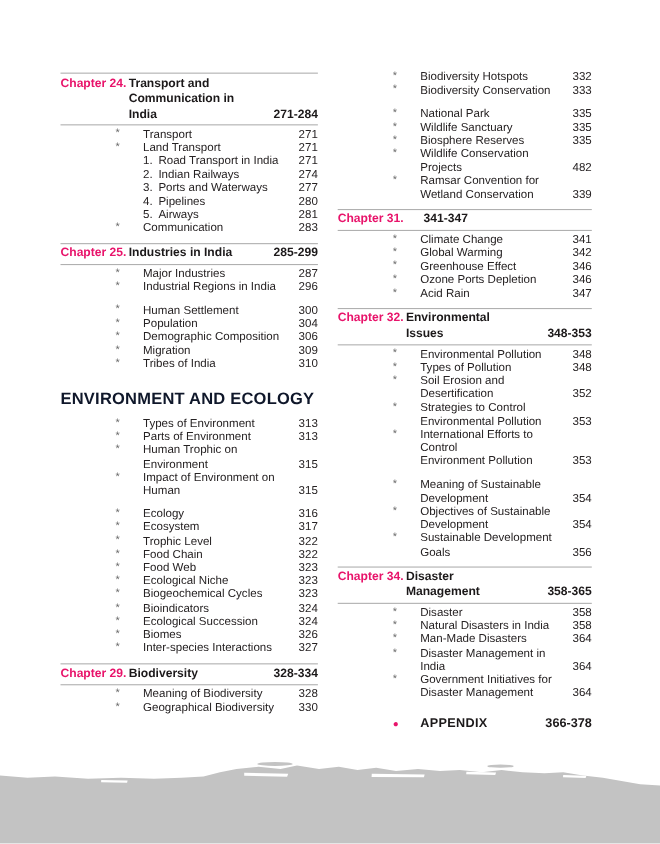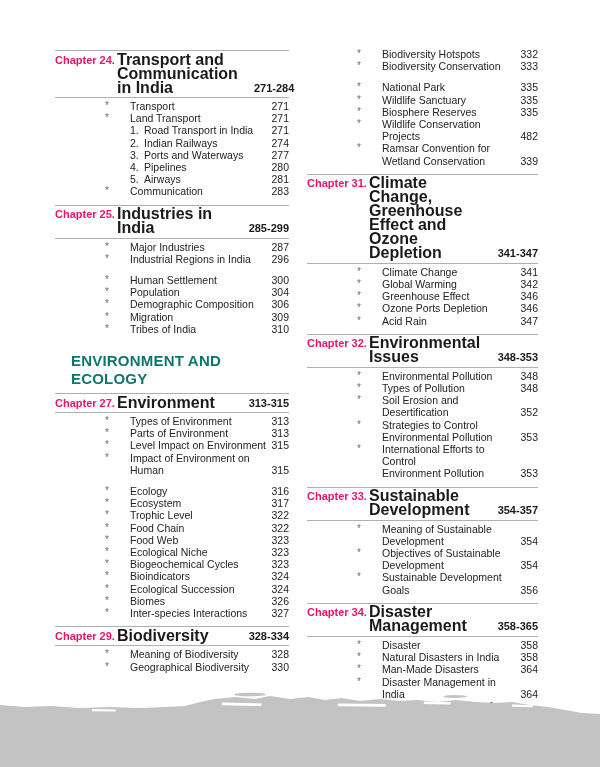--- a/index.html
+++ b/index.html
@@ -4,62 +4,62 @@
 <style>
   html,body{margin:0;padding:0;}
   body{
     width:600px;height:767px;position:relative;overflow:hidden;
     background:#ffffff;
     font-family:"Liberation Sans","DejaVu Sans",sans-serif;
     color:#262223;
     --accent:#e8146b;
     --rule:#b0b0b0;
   }
-  .col{position:absolute;top:46px;}
+  .col{position:absolute;top:62px;}
   .col-left{left:55px;width:234px;}
   .col-right{left:307px;width:231px;}
 
   .chapter{margin-top:4px;}
   .chap-head{
     display:flex;
     border-top:1px solid var(--rule);
     border-bottom:1px solid var(--rule);
     padding:1.5px 0 2.5px 0;
   }
   .chap-num{
     flex:none;width:62px;
     color:var(--accent);
     font-weight:bold;font-size:11px;line-height:14px;
     align-self:flex-start;
   }
   .chap-title{
     flex:1;
-    font-weight:bold;font-size:16px;line-height:14px;
+    font-weight:bold;font-size:11px;line-height:14px;
     color:#1c191a;white-space:pre-line;
   }
   .chap-pages{
     flex:none;margin-left:16px;
     font-weight:bold;font-size:11px;line-height:14px;
     color:#1c191a;align-self:flex-end;
   }
 
   .items{padding:2px 0 3px 0;}
   .item{display:flex;font-size:10.5px;line-height:12.2px;}
   .item.bulleted{padding-left:50px;}
   .item.numbered{padding-left:75px;}
   .marker{flex:none;}
   .marker.bullet{width:25px;font-size:10px;color:#6d6d6d;}
   .marker.num{width:14px;color:#262223;}
   .item .txt{flex:1;white-space:pre-line;}
   .item .pg{flex:none;margin-left:4px;align-self:flex-end;}
 
   .section-heading{
-    margin:14px 0 5px 16px;
+    margin:14px 0 5px 0;
     font-weight:bold;font-size:15px;line-height:18px;
-    letter-spacing:0.2px;color:#0f766e;
+    letter-spacing:0.2px;color:#0f172a;
   }
 
   .appendix-row{
     display:flex;margin-top:13px;padding-left:50px;
     font-weight:bold;font-size:11.5px;line-height:13px;color:#1c191a;
   }
   .appendix-row .dot{flex:none;width:25px;color:var(--accent);font-size:9px;line-height:13px;}
   .appendix-row .txt{flex:1;letter-spacing:0.3px;}
   .appendix-row .pg{flex:none;}
 
@@ -162,39 +162,34 @@
         </div>
         <div class="item bulleted">
           <span class="marker bullet">*</span>
           <span class="txt">Tribes of India</span>
           <span class="pg">310</span>
         </div>
       </div>
     </div>
     <div class="section-heading">ENVIRONMENT AND ECOLOGY</div>
     <div class="chapter">
-      <div class="chap-head">
-        <span class="chap-num">Chapter 27.</span>
-        <span class="chap-title">Environment</span>
-        <span class="chap-pages">313-315</span>
-      </div>
       <div class="items">
         <div class="item bulleted">
           <span class="marker bullet">*</span>
           <span class="txt">Types of Environment</span>
           <span class="pg">313</span>
         </div>
         <div class="item bulleted">
           <span class="marker bullet">*</span>
           <span class="txt">Parts of Environment</span>
           <span class="pg">313</span>
         </div>
         <div class="item bulleted">
           <span class="marker bullet">*</span>
-          <span class="txt">Level Impact on Environment</span>
+          <span class="txt">Human Trophic on Environment</span>
           <span class="pg">315</span>
         </div>
         <div class="item bulleted">
           <span class="marker bullet">*</span>
           <span class="txt">Impact of Environment on Human</span>
           <span class="pg">315</span>
         </div>
       </div>
     </div>
     <div class="chapter">
@@ -317,23 +312,20 @@
           <span class="marker bullet">*</span>
           <span class="txt">Ramsar Convention for
 Wetland Conservation</span>
           <span class="pg">339</span>
         </div>
       </div>
     </div>
     <div class="chapter">
       <div class="chap-head">
         <span class="chap-num">Chapter 31.</span>
-        <span class="chap-title">Climate Change,
-Greenhouse Effect and
-Ozone Depletion</span>
         <span class="chap-pages">341-347</span>
       </div>
       <div class="items">
         <div class="item bulleted">
           <span class="marker bullet">*</span>
           <span class="txt">Climate Change</span>
           <span class="pg">341</span>
         </div>
         <div class="item bulleted">
           <span class="marker bullet">*</span>
@@ -387,25 +379,20 @@
         </div>
         <div class="item bulleted">
           <span class="marker bullet">*</span>
           <span class="txt">International Efforts to Control
 Environment Pollution</span>
           <span class="pg">353</span>
         </div>
       </div>
     </div>
     <div class="chapter">
-      <div class="chap-head">
-        <span class="chap-num">Chapter 33.</span>
-        <span class="chap-title">Sustainable Development</span>
-        <span class="chap-pages">354-357</span>
-      </div>
       <div class="items">
         <div class="item bulleted">
           <span class="marker bullet">*</span>
           <span class="txt">Meaning of Sustainable
 Development</span>
           <span class="pg">354</span>
         </div>
         <div class="item bulleted">
           <span class="marker bullet">*</span>
           <span class="txt">Objectives of Sustainable

